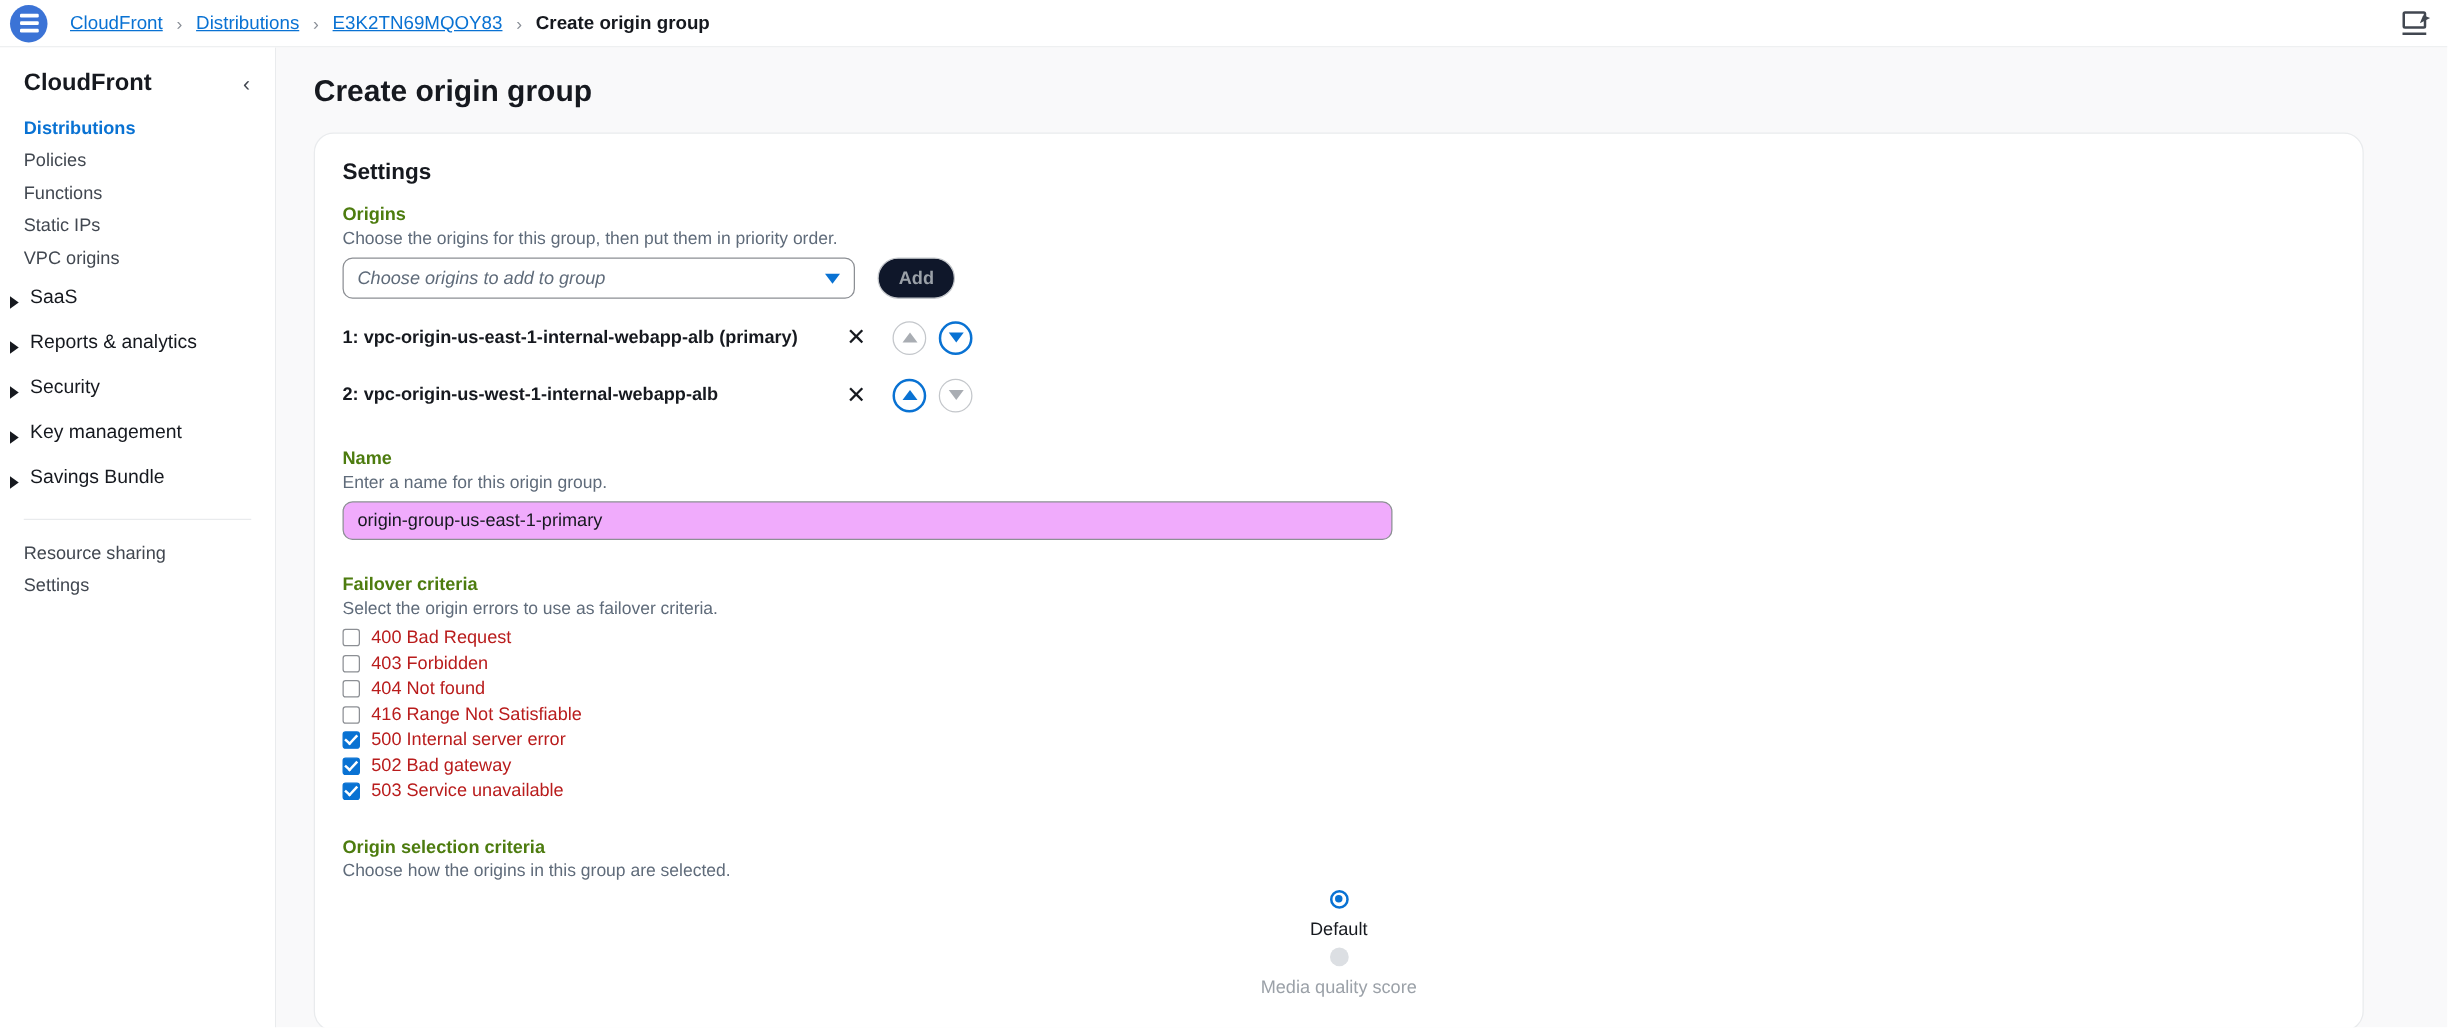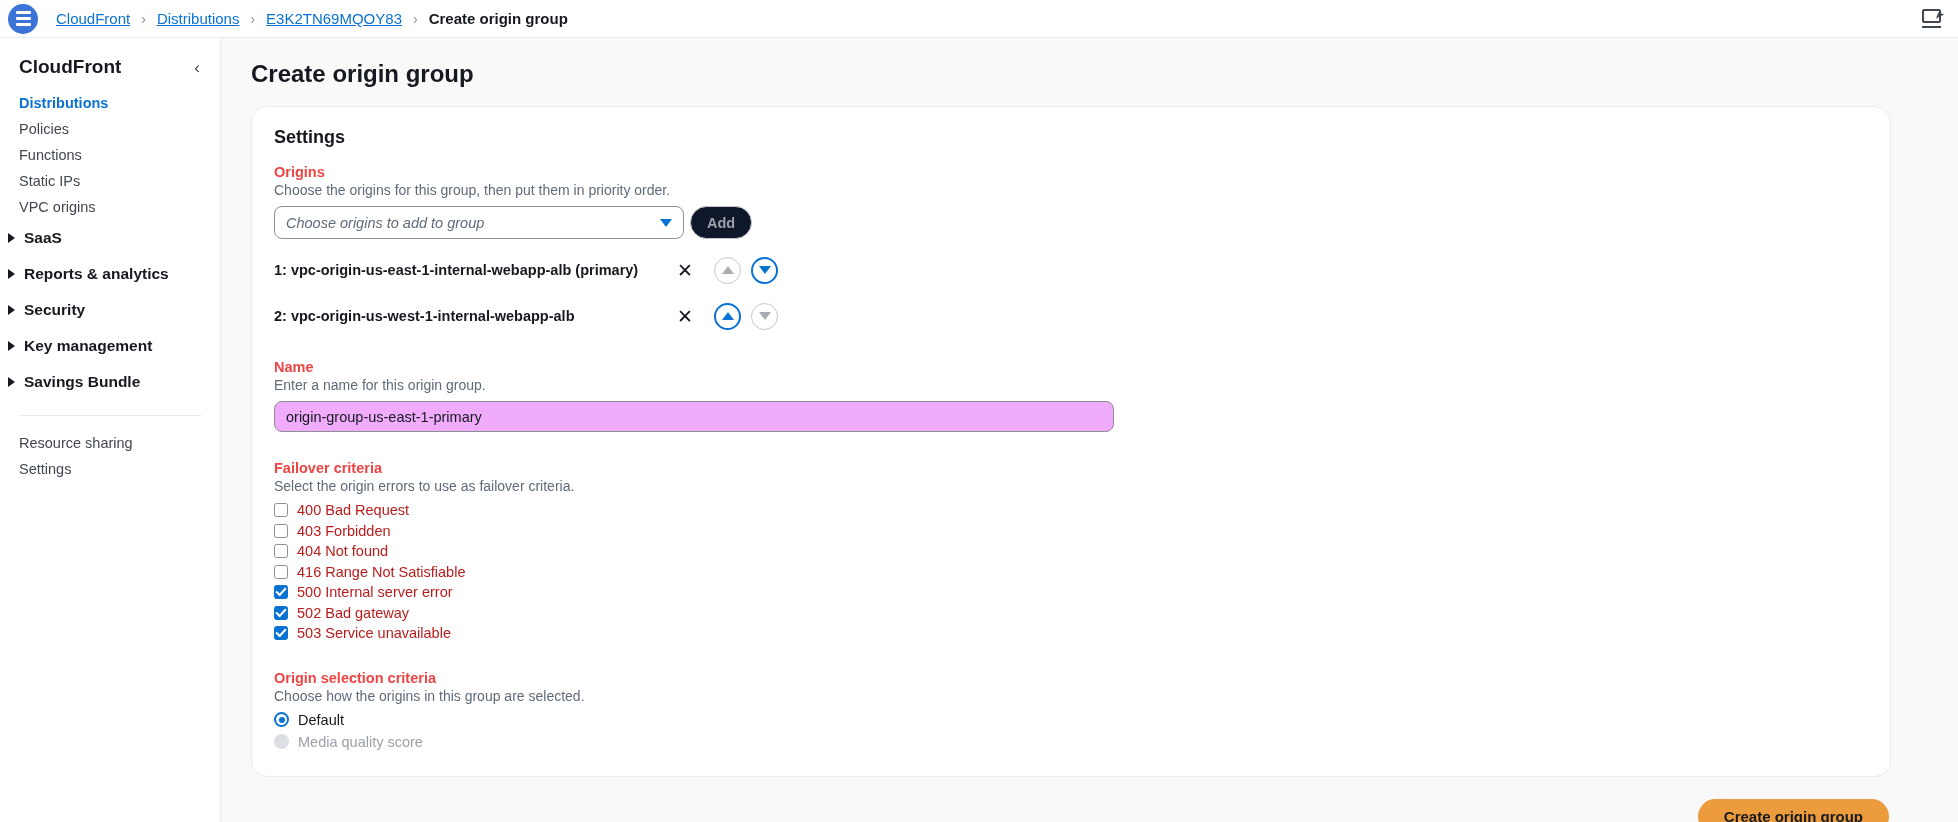--- a/index.html
+++ b/index.html
@@ -63,23 +63,23 @@
   .sb-collapse { color: #414750; font-size: 17px; cursor: pointer; line-height: 1; padding: 2px 4px; }
 
   .sb-list { padding: 2px 0 0 0; }
   .sb-item {
     display: block; font-size: 14.5px; color: #414750;
     padding: 5px 16px 5px 19px; cursor: pointer; white-space: nowrap;
   }
   .sb-item.active { color: #0972d3; font-weight: 700; }
 
   .sb-group {
-    display: flex; align-items: center; gap: 9px;
+    display: flex; align-items: flex-end; gap: 9px;
     padding: 9px 16px 9px 8px; cursor: pointer; font-size: 15.5px;
-    font-weight: 700; color: #16191f; white-space: nowrap;
+    font-weight: 400; color: #16191f; white-space: nowrap;
   }
   .caret {
     width: 0; height: 0; flex: 0 0 auto;
     border-left: 7px solid #16191f;
     border-top: 5px solid transparent;
     border-bottom: 5px solid transparent;
   }
   .sb-divider { height: 1px; background: #e9ebed; margin: 15px 19px 14px 19px; }
 
   
@@ -88,24 +88,24 @@
     padding: 22px 32px 0 30px; position: relative;
   }
   .page-title { font-size: 24px; font-weight: 700; color: #16191f; margin-bottom: 18px; }
 
   .card {
     background: #ffffff; border: 1px solid #e9ebed; border-radius: 16px;
     padding: 20px 22px 26px 22px; max-width: 1640px;
   }
   .card-title { font-size: 18px; font-weight: 700; color: #16191f; margin-bottom: 16px; }
 
-  .field-label { font-size: 14.5px; font-weight: 700; color: #ef4444; }
+  .field-label { font-size: 14.5px; font-weight: 700; color: #4d7c0f; }
   .field-desc { font-size: 14px; color: #5f6b7a; margin-top: 2px; margin-bottom: 8px; }
 
-  .origins-row { display: flex; align-items: flex-start; gap: 6px; }
+  .origins-row { display: flex; align-items: flex-start; gap: 18px; }
   .select {
     width: 410px; height: 33px; border: 1px solid #8c8f94; border-radius: 8px;
     background: #fff; display: flex; align-items: center; padding: 0 11px;
     cursor: pointer; position: relative;
   }
   .select-placeholder { font-size: 14.5px; color: #5f6b7a; font-style: italic; flex: 1 1 auto; }
   .chev-down { width: 0; height: 0; border-left: 6px solid transparent; border-right: 6px solid transparent; border-top: 8px solid #0972d3; }
 
   .btn-add {
     height: 33px; min-width: 60px; padding: 0 16px;
@@ -149,21 +149,21 @@
     border: 1.5px solid #8c8f94; background: #fff; cursor: pointer;
     display: flex; align-items: center; justify-content: center;
   }
   .cb.checked { background: #0972d3; border-color: #0972d3; }
   .cb.checked::after {
     content: ""; width: 4px; height: 8px; border: solid #fff;
     border-width: 0 2px 2px 0; transform: rotate(43deg) translate(-1px,-1px);
   }
   .check-label { font-size: 14.5px; color: #b91c1c; cursor: pointer; white-space: nowrap; }
 
-  .radio-row { display: flex; align-items: center; gap: 9px; margin-top: 6px; }
+  .radio-row { display: flex; align-items: center; gap: 9px; margin-top: 6px; flex-direction: column; }
   .rb {
     width: 15px; height: 15px; border-radius: 50%; flex: 0 0 auto;
     border: 2px solid #8c8f94; background: #fff; cursor: pointer;
     display: flex; align-items: center; justify-content: center;
   }
   .rb.selected { border-color: #0972d3; }
   .rb.selected::after { content:""; width: 6px; height: 6px; border-radius: 50%; background: #0972d3; }
   .rb.disabled { border: none; background: #dcdfe3; cursor: default; }
   .radio-label { font-size: 14.5px; color: #16191f; cursor: pointer; }
   .radio-label.disabled { color: #9ba1a8; cursor: default; }

